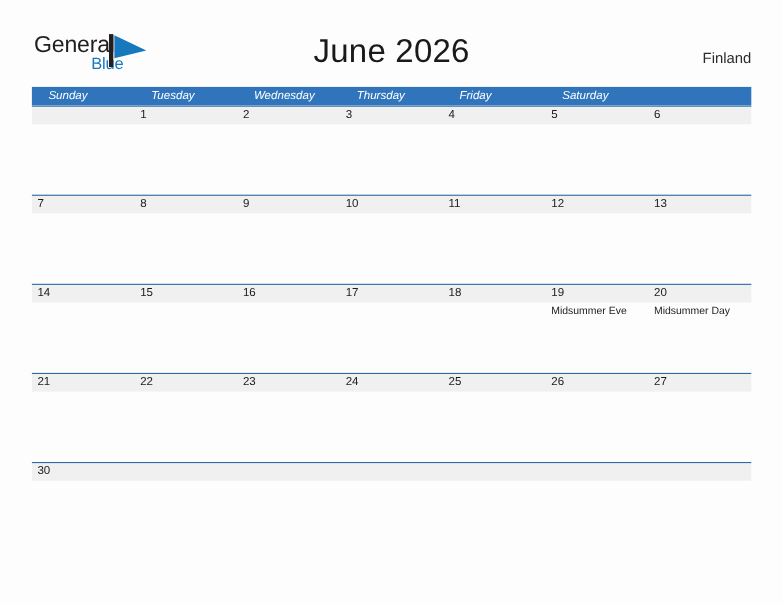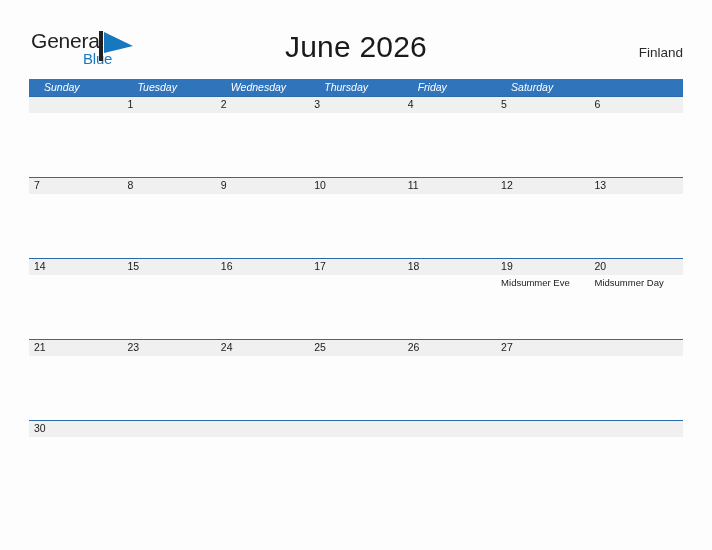--- a/index.html
+++ b/index.html
@@ -302,20 +302,24 @@
     </div>
 
     <div class="week-row">
       <div class="week-band"></div>
       <div class="day-cells">
         <div class="day-cell">
           <span class="day-number">21</span>
           <span class="day-event"></span>
         </div>
         <div class="day-cell">
+          <span class="day-number">22</span>
+          <span class="day-event"></span>
+        </div>
+        <div class="day-cell">
           <span class="day-number">23</span>
           <span class="day-event"></span>
         </div>
         <div class="day-cell">
           <span class="day-number">24</span>
           <span class="day-event"></span>
         </div>
         <div class="day-cell">
           <span class="day-number">25</span>
           <span class="day-event"></span>

